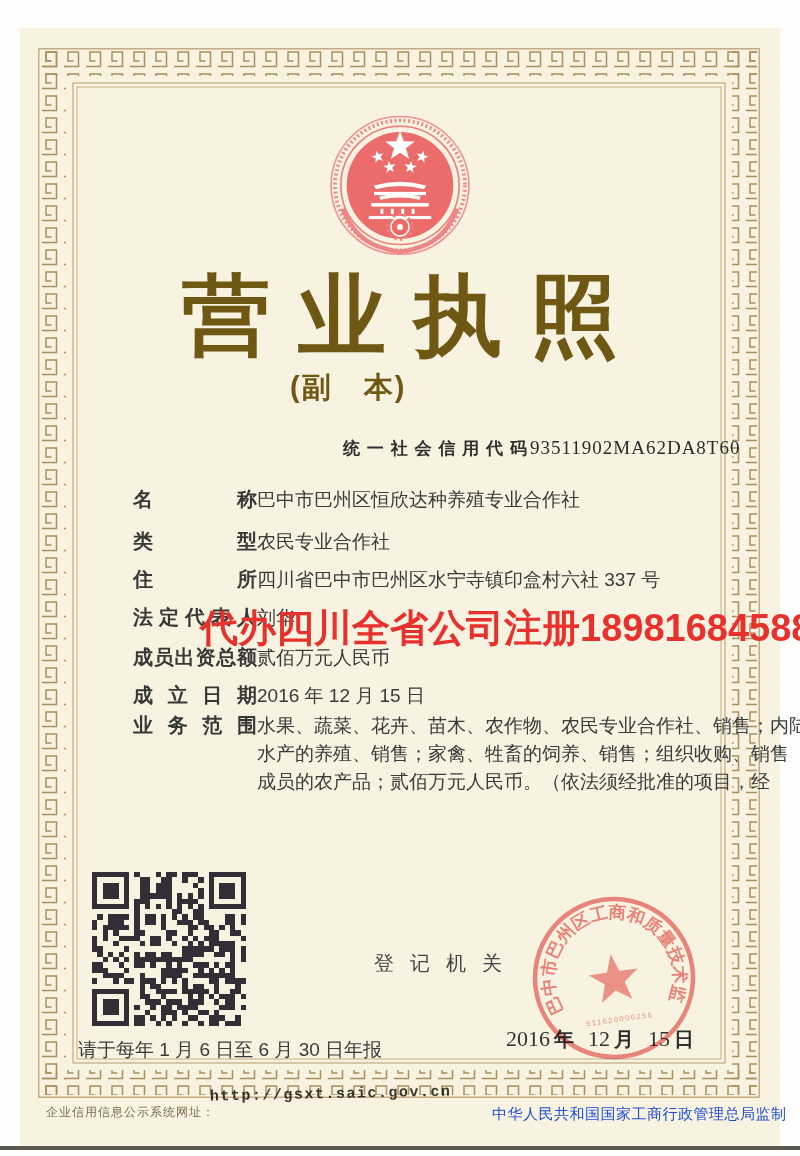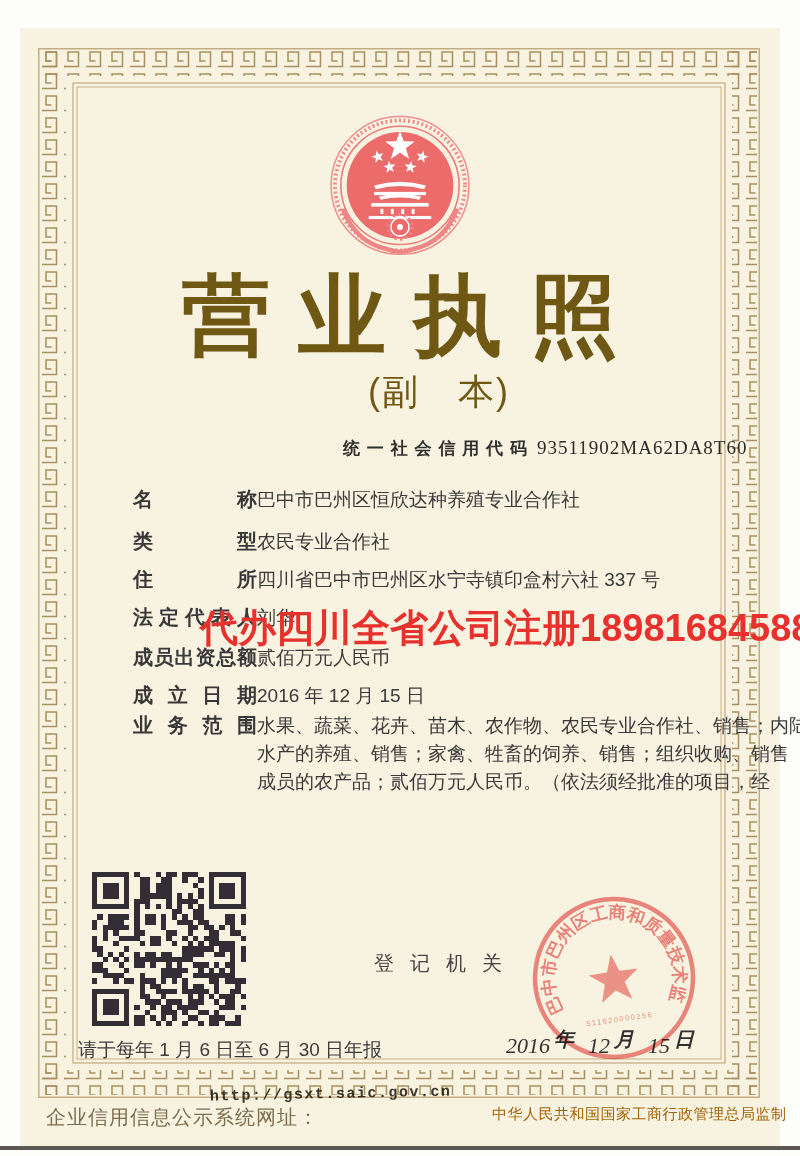--- a/index.html
+++ b/index.html
@@ -3,50 +3,50 @@
 <meta charset="utf-8">
 <style>
   html,body{margin:0;padding:0;background:#ffffff;}
   .stage{position:relative;width:800px;height:1156px;background:#fdfdfc;overflow:hidden;
          font-family:"Liberation Sans","DejaVu Sans",sans-serif;}
   .paper{position:absolute;left:20px;top:28px;width:760px;height:1118px;background:#f8f2e0;}
   .frame{position:absolute;left:38px;top:48px;}
   .emblem{position:absolute;left:322px;top:110px;}
   .title{position:absolute;left:182px;top:270px;width:436px;display:flex;justify-content:space-between;
          font-size:88px;font-weight:900;color:#6e5813;line-height:1.05;}
-  .subtitle{position:absolute;left:290px;top:368px;width:220px;text-align:right;
-            font-size:36px;font-weight:400;color:#6e5813;letter-spacing:2px;}
+  .subtitle{position:absolute;left:290px;top:368px;width:220px;text-align:left;
+            font-size:29px;font-weight:700;color:#6e5813;letter-spacing:2px;}
   .credit{position:absolute;left:343px;top:437px;display:flex;align-items:baseline;}
   .credit-label{width:184px;display:flex;justify-content:space-between;
                 font-size:17px;font-weight:700;color:#2f2f2f;}
-  .credit-value{margin-left:10px;font-family:"Liberation Serif","DejaVu Serif",serif;
+  .credit-value{margin-left:3px;font-family:"Liberation Serif","DejaVu Serif",serif;
                 font-size:19px;letter-spacing:1px;color:#2b2b2b;}
   .row{position:absolute;left:133px;display:flex;align-items:flex-start;width:560px;}
   .flabel{width:124px;flex:none;display:flex;justify-content:space-between;
           font-size:20px;font-weight:600;color:#383838;}
   .fvalue{font-size:19px;color:#3a3a3a;line-height:28px;white-space:nowrap;}
   .r1{top:486px}.r2{top:528px}.r3{top:566px}.r4{top:604px}.r5{top:644px}.r6{top:682px}.r7{top:712px}
   .scope div{white-space:nowrap;}
   .watermark{position:absolute;left:200px;top:603px;font-size:38px;font-weight:700;color:#e8302c;
              white-space:nowrap;z-index:6;letter-spacing:0;}
   .qr{position:absolute;left:92px;top:872px;width:154px;height:154px;shape-rendering:crispEdges;}
   .regorgan{position:absolute;left:374px;top:950px;width:128px;display:flex;justify-content:space-between;
             font-size:20px;color:#454545;font-weight:500;}
   .seal{position:absolute;left:512px;top:876px;transform:rotate(-8deg);mix-blend-mode:multiply;
         opacity:.92;z-index:5;}
-  .dateline{position:absolute;left:506px;top:1026px;display:flex;align-items:flex-end;z-index:4;font-style:italic;}
+  .dateline{position:absolute;left:506px;top:1026px;display:flex;z-index:4;}
   .dnum{font-family:"Liberation Serif","DejaVu Serif",serif;font-size:22px;color:#333;}
   .dunit{font-size:20px;font-weight:700;color:#2f2f2f;margin:0 14px 6px 4px;}
   .dunit.last{margin-right:0;}
   .annual{position:absolute;left:78px;top:1037px;font-size:19px;color:#3a3a3a;white-space:nowrap;}
   .weburl{position:absolute;left:210px;top:1086px;font-family:"Liberation Mono","DejaVu Sans Mono",monospace;
           font-size:15px;font-weight:700;letter-spacing:1.5px;color:#403a31;transform:rotate(-1.2deg);
           mix-blend-mode:multiply;z-index:7;}
-  .webl{position:absolute;left:46px;top:1104px;font-size:20px;color:#7d6d4f;letter-spacing:1px;}
-  .issuer{position:absolute;left:492px;top:1105px;font-size:15px;color:#a16207;letter-spacing:.5px;}
+  .webl{position:absolute;left:46px;top:1104px;font-size:12px;color:#7d6d4f;letter-spacing:1px;}
+  .issuer{position:absolute;left:492px;top:1105px;font-size:15px;color:#1d4ed8;letter-spacing:.5px;}
   .scan-edge{position:absolute;left:0;top:1146px;width:800px;height:4px;background:#3e3a35;opacity:.85;}
 </style>
 </head>
 <body>
 
 <div class="stage">
 
   <div class="paper"></div>
 
   <svg class="frame" width="722" height="1050" viewBox="0 0 722 1050">

